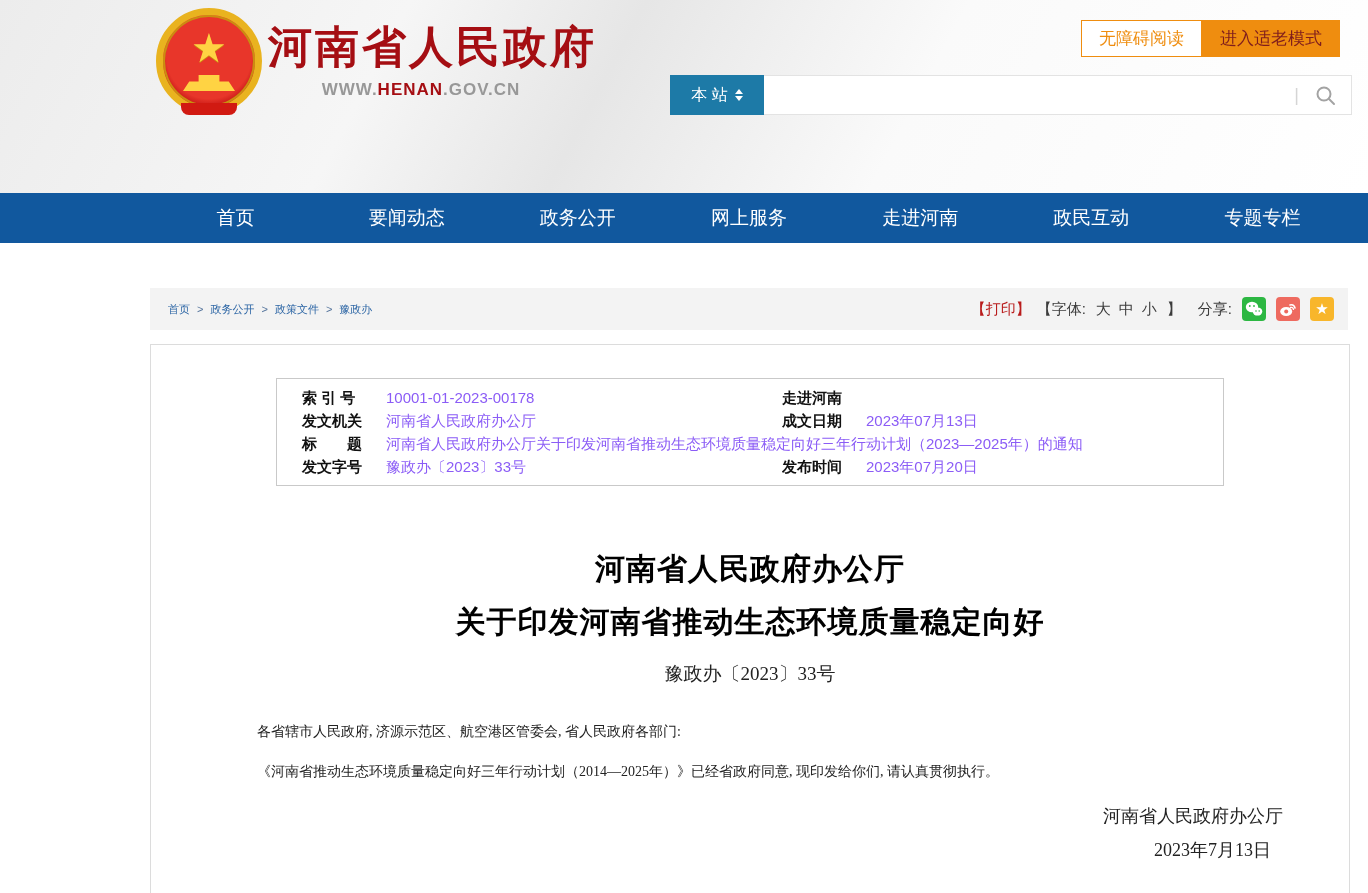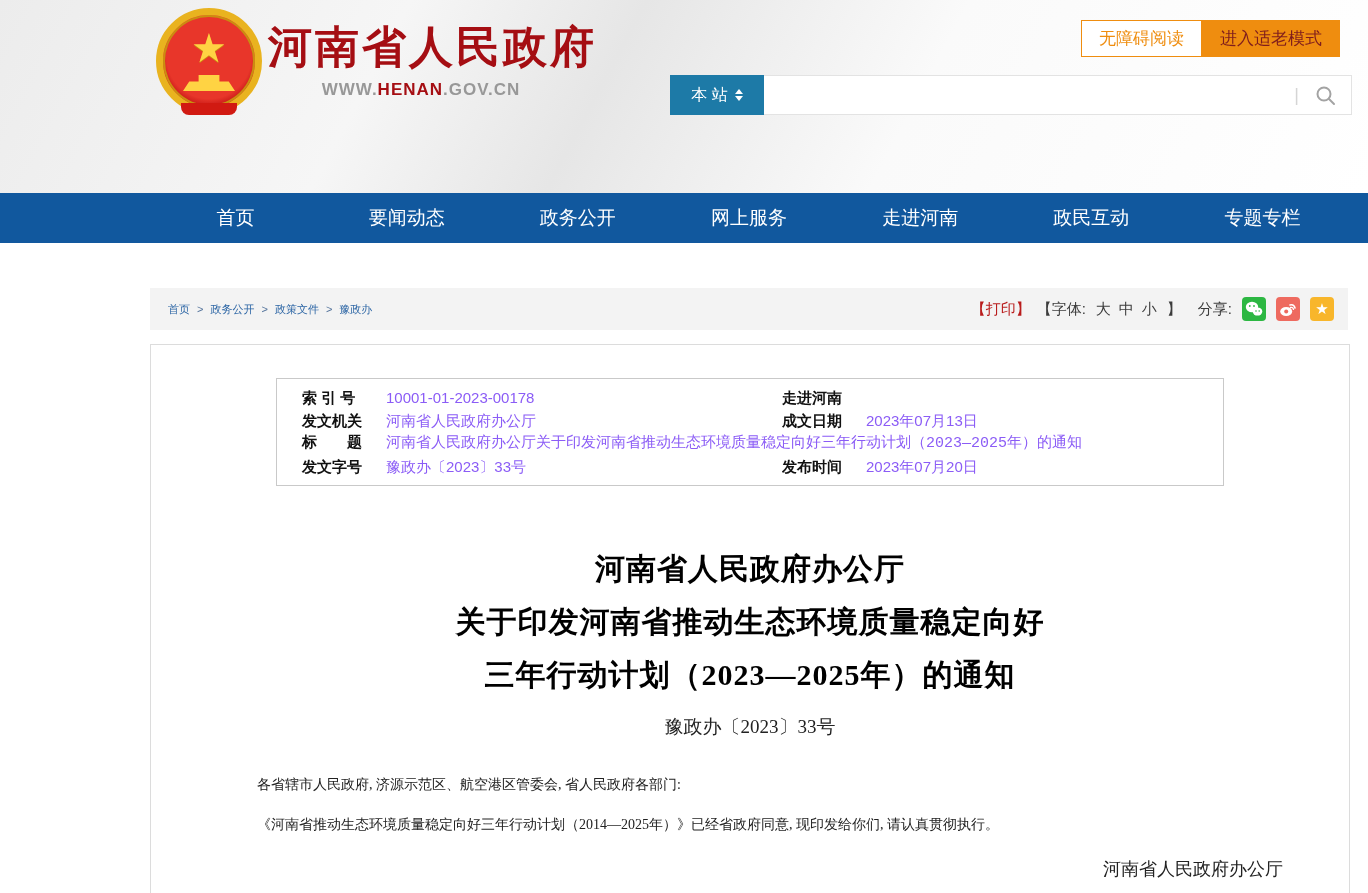--- a/index.html
+++ b/index.html
@@ -64,21 +64,21 @@
   .ic-weibo  { background:var(--c-weibo,#ee6a5f); }
   .ic-qzone  { background:var(--c-qzone,#f8b62b); color:#fff; font-size:15px; }
 
   
   .doc-card { width:1200px; margin:14px 0 0 150px; height:560px; background:#fff; border:1px solid #dcdcdc; }
 
   .meta-table { width:948px; margin:33px auto 0; border:1px solid #c9c9c9; padding:7px 0; font-size:15px; }
   .m-row { display:flex; line-height:23px;gap:15px; }
   .m-cell { width:490px; padding-left:25px; display:flex; white-space:nowrap; overflow:hidden; }
   .m-cell.last { flex:1; width:auto; padding-left:0; }
-  .m-cell.span2 { width:100%; flex:none;font-family:Liberation Mono, monospace; }
+  .m-cell.span2 { width:100%; flex:none; }
   .m-label { font-weight:bold; color:#111; width:68px; flex:none; }
   .m-value { margin-left:16px; color:#8b5cf6; }
 
   .doc-title { margin-top:56px; text-align:center; font-family:"Liberation Serif","DejaVu Serif",serif;
     font-size:30px; font-weight:600; color:#000; line-height:53px; letter-spacing:1px; }
   .doc-number { margin-top:13px; text-align:center; font-family:"Liberation Serif","DejaVu Serif",serif;
     font-size:19px; color:#222; }
   .doc-body { margin:26px 78px 0 78px; font-family:"Liberation Serif","DejaVu Serif",serif;
     font-size:14px; color:#222; line-height:37px; }
   .doc-body p { text-indent:2em; margin-bottom:3px; }
@@ -203,21 +203,20 @@
         <div class="m-cell last">
           <span class="m-label">发布时间</span>
           <span class="m-value">2023年07月20日</span>
         </div>
       </div>
     </div>
 
   <div class="doc-title">
       <div>河南省人民政府办公厅</div>
       <div>关于印发河南省推动生态环境质量稳定向好</div>
-      <div>三年行动计划（2023—2025年）的通知</div>
     </div>
   <div class="doc-number">豫政办〔2023〕33号</div>
 
   <div class="doc-body">
       <p>各省辖市人民政府, 济源示范区、航空港区管委会, 省人民政府各部门:</p>
       <p>《河南省推动生态环境质量稳定向好三年行动计划（2014—2025年）》已经省政府同意, 现印发给你们, 请认真贯彻执行。</p>
     </div>
 
   <div class="doc-sign">
     <span class="sig">河南省人民政府办公厅</span>

